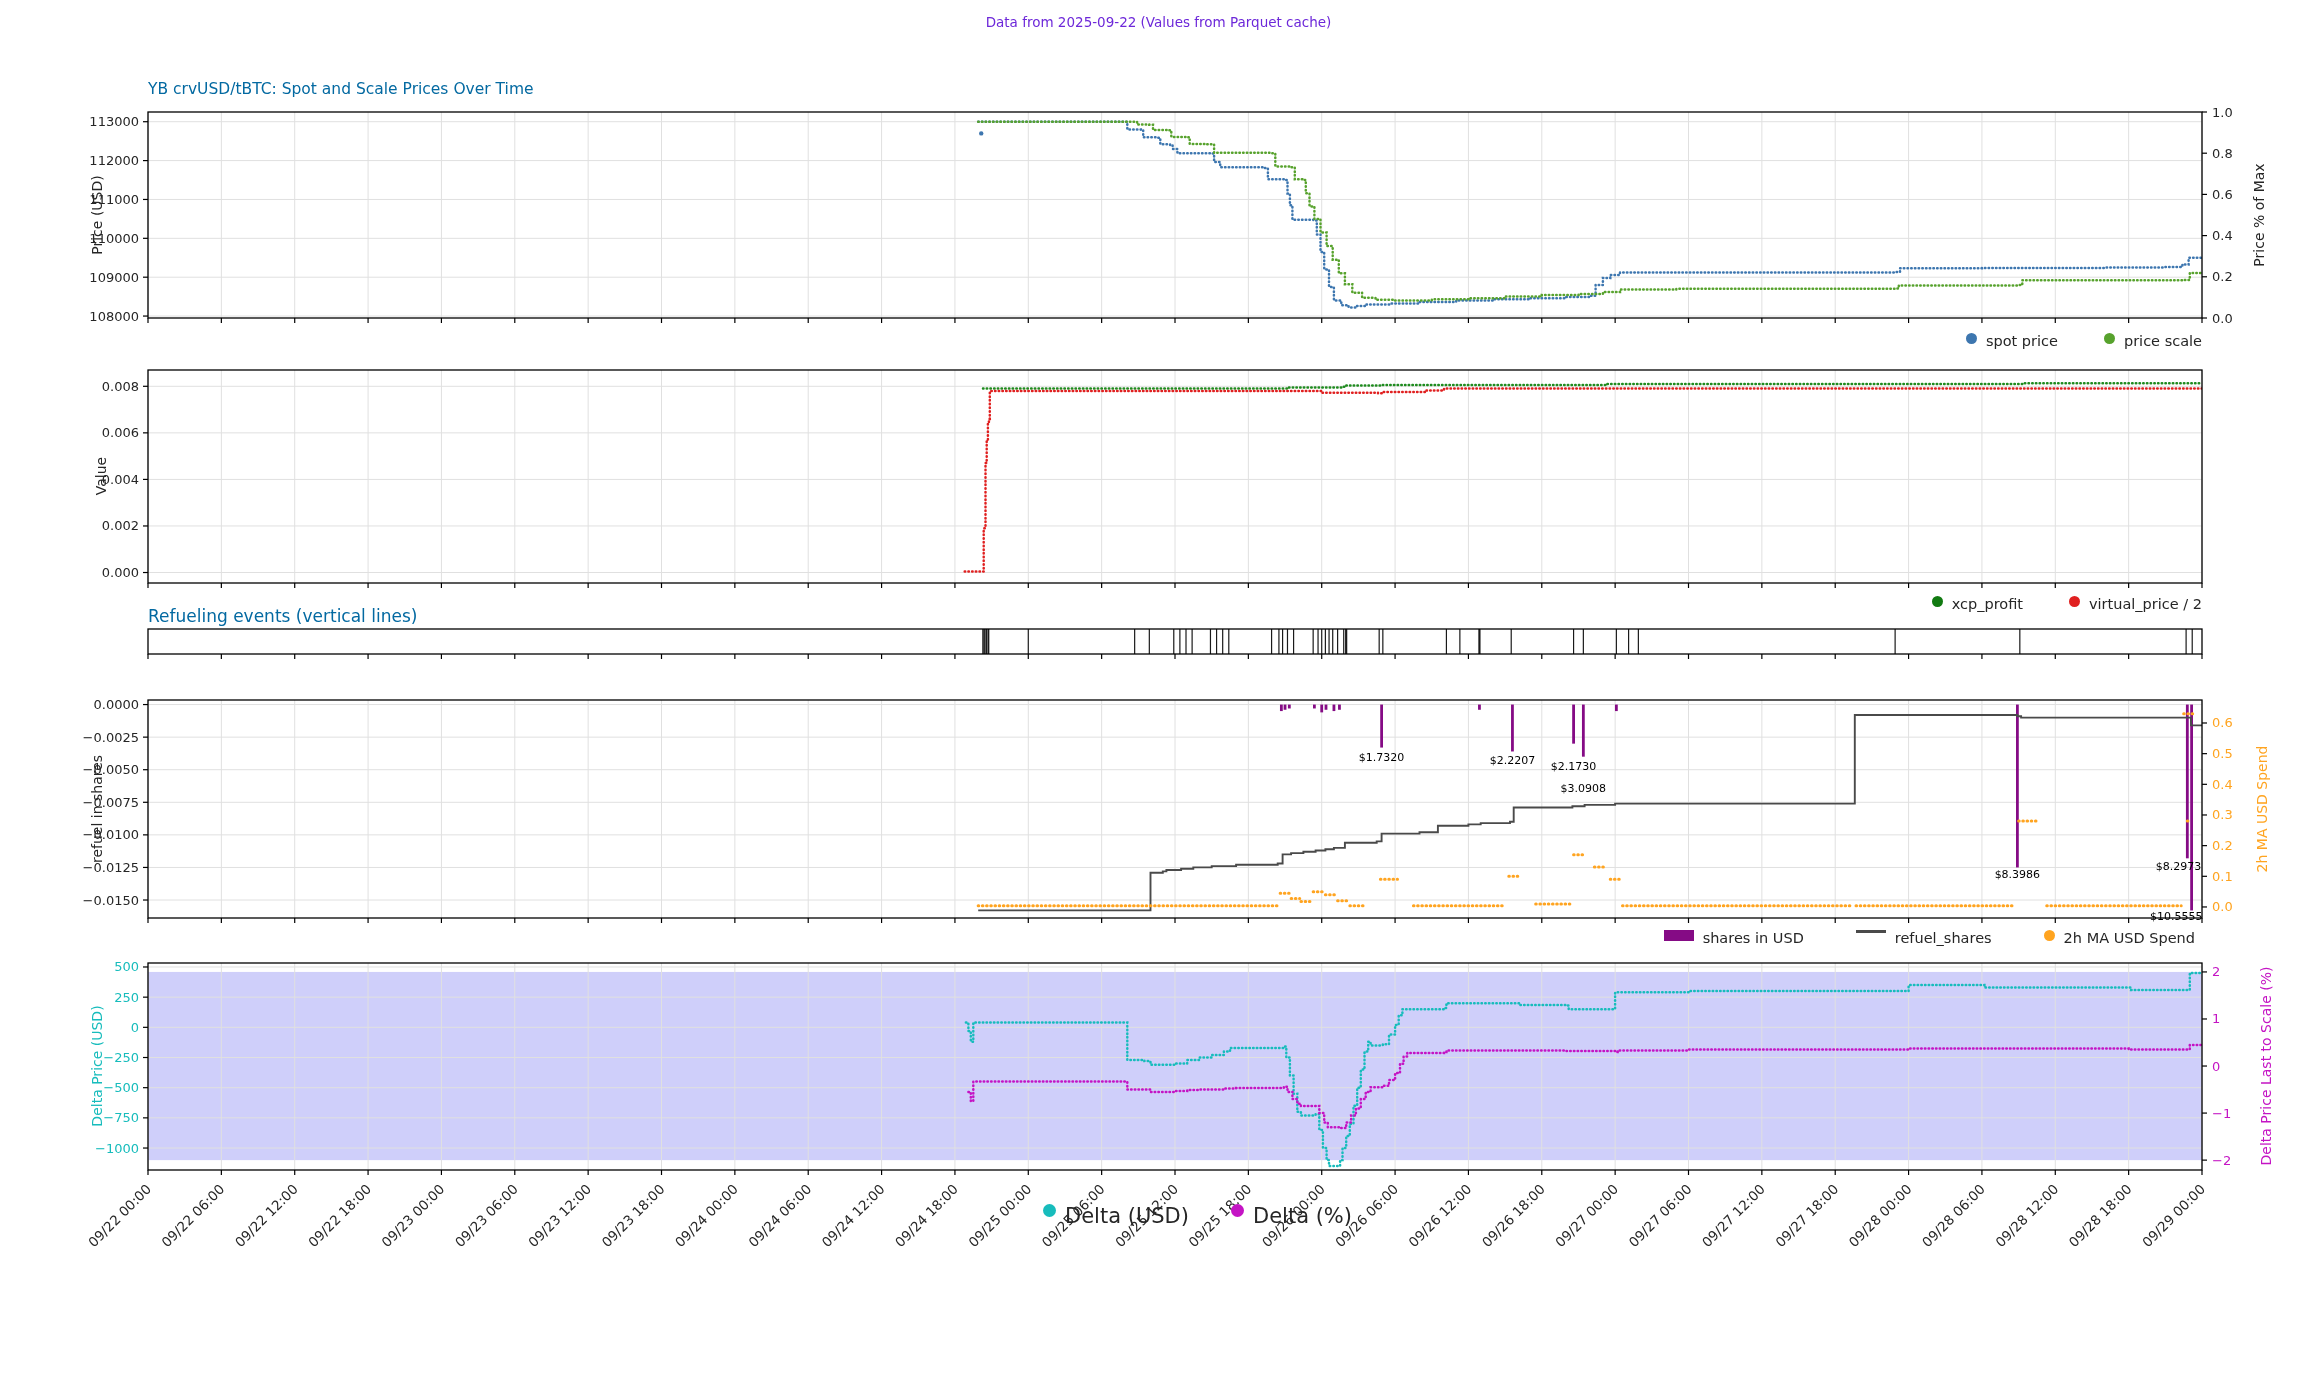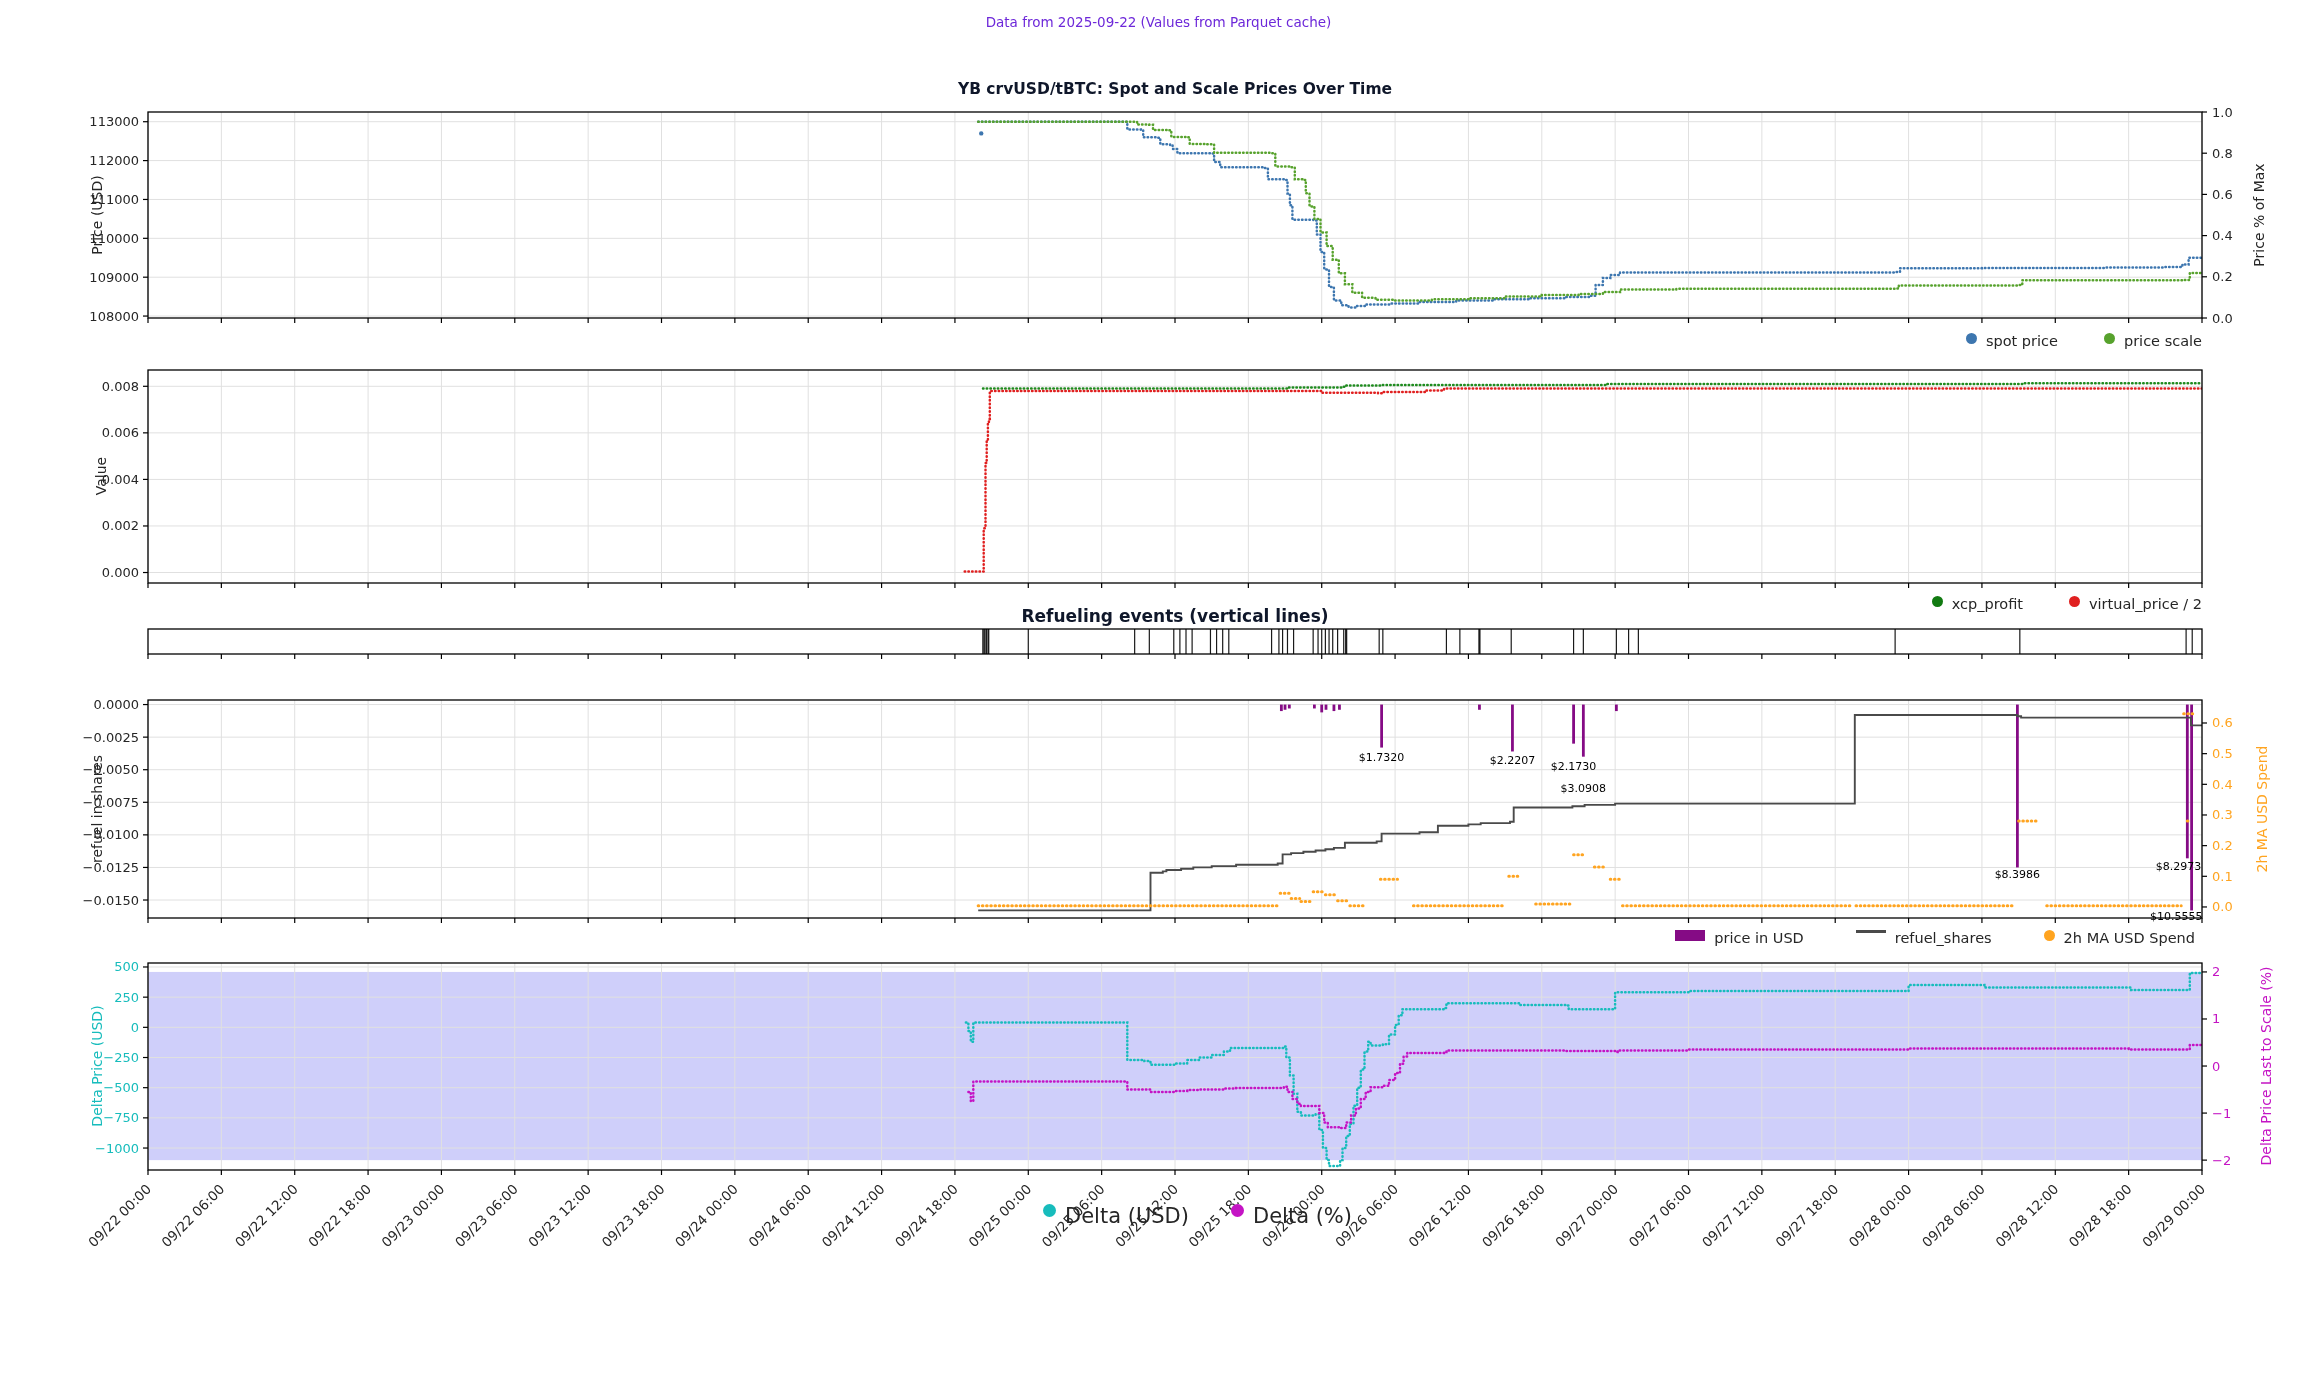--- a/index.html
+++ b/index.html
@@ -1,19 +1,19 @@
 <!DOCTYPE html>
 <html><head>
 <meta charset="utf-8">
 <style>
   html,body{margin:0;padding:0;background:#fff;}
   body{width:2317px;height:1377px;position:relative;font-family:"DejaVu Sans","Liberation Sans",sans-serif;color:#262626;overflow:hidden;}
   #canvas{position:absolute;left:0;top:0;}
   .suptitle{position:absolute;left:0;top:14px;width:2317px;text-align:center;font-size:13.5px;color:#6d28d9;}
-  .ax-title{position:absolute;left:148px;width:2054px;text-align:center;font-weight:bold;font-size:15.5px;color:#0f172a;}
+  .ax-title{position:absolute;left:148px;width:2054px;font-weight:normal;font-size:15.5px;color:#0369a1;}
   .ylabel{position:absolute;font-size:14px;white-space:nowrap;transform:translate(-50%,-50%) rotate(-90deg);}
   .legend{position:absolute;display:flex;align-items:center;font-size:14.5px;color:#262626;white-space:nowrap;}
   .legend .item{display:flex;align-items:flex-start;}
   .dot{width:11px;height:11px;border-radius:50%;margin-right:9px;flex:0 0 auto;}
   .dot.big{width:13px;height:13px;}
   .swatch-rect{width:30px;height:11px;margin-right:9px;flex:0 0 auto;}
   .swatch-line{width:30px;height:2.6px;margin-right:9px;flex:0 0 auto;}
 </style>
 </head>
 <body>
@@ -568,21 +568,21 @@
   </div>
   <div class="item">
     <span class="dot" style="background: rgb(224, 32, 32);"></span>
     <span>virtual_price / 2</span>
   </div>
 </div>
 
 <div class="legend" style="top:930px;right:122px;gap:52px;">
   <div class="item">
     <span class="swatch-rect" style="background: rgb(133, 11, 133);"></span>
-    <span>price in USD</span>
+    <span>shares in USD</span>
   </div>
   <div class="item">
     <span class="swatch-line" style="background: rgb(74, 74, 74);"></span>
     <span>refuel_shares</span>
   </div>
   <div class="item">
     <span class="dot" style="background: rgb(255, 164, 32);"></span>
     <span>2h MA USD Spend</span>
   </div>
 </div>

